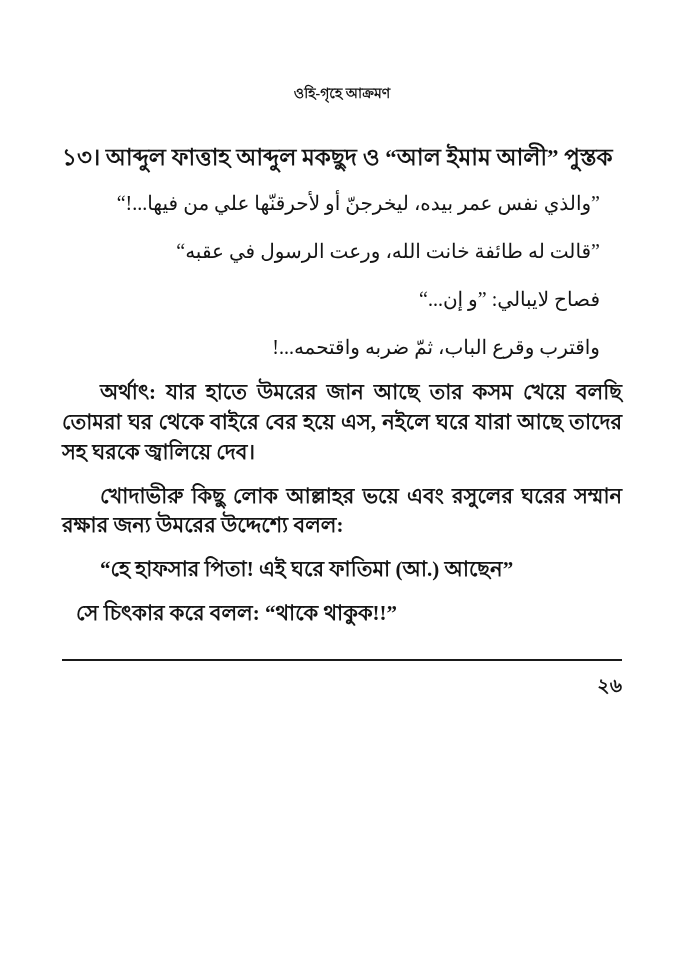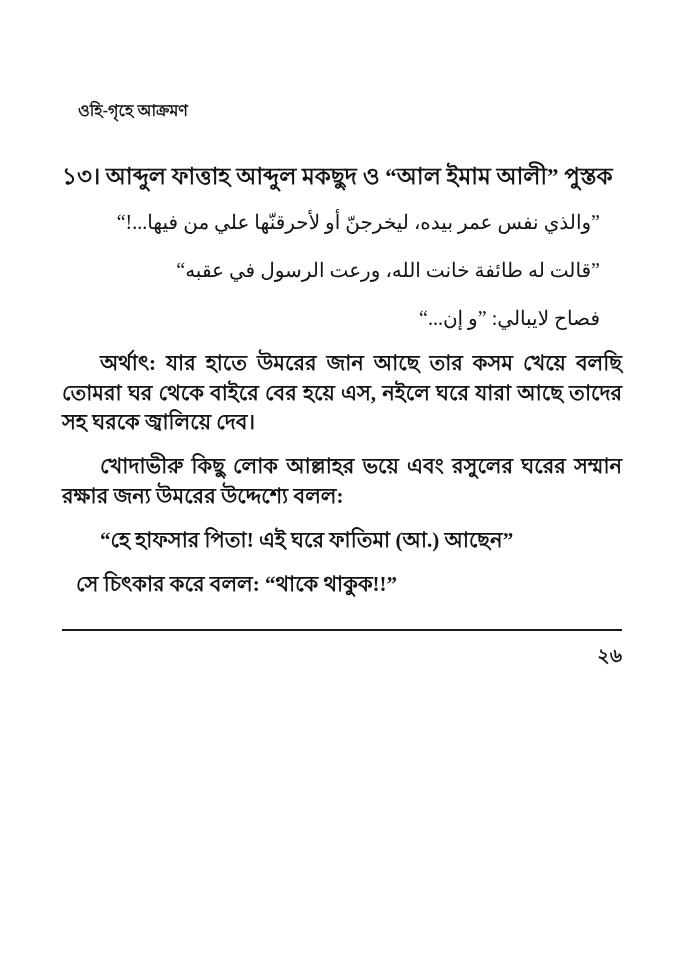--- a/index.html
+++ b/index.html
@@ -12,22 +12,23 @@
     width: 684px;
     height: 974px;
     box-sizing: border-box;
     padding: 85px 62px 0 62px;
     background: #ffffff;
     color: #141414;
     font-family: "Liberation Serif", serif;
     overflow: hidden;
   }
   .running-header {
-    margin: 16px;
-    font-size: 16px;
+    margin: 0;
+    text-align: center;
+    font-size: 14px;
     font-weight: 700;
     line-height: 1.3;
   }
   .section-heading {
     margin: 38px 0 0 0;
     font-size: 23px;
     font-weight: 700;
     line-height: 1.52;
     text-align: justify;
   }
@@ -90,20 +91,21 @@
 
   <p class="running-header">ওহি-গৃহে আক্রমণ</p>
 
   <h2 class="section-heading">১৩। আব্দুল ফাত্তাহ আব্দুল মকছুদ ও “আল ইমাম আলী” পুস্তক</h2>
 
 
   <div class="arabic-block">
     <p class="arabic-line">”والذي نفس عمر بيده، ليخرجنّ أو لأحرقنّها علي من فيها...!“</p>
     <p class="arabic-line">”قالت له طائفة خانت الله، ورعت الرسول في عقبه“</p>
     <p class="arabic-line">فصاح لايبالي: ”و إن...“</p>
+    <p class="arabic-line">واقترب وقرع الباب، ثمّ ضربه واقتحمه...!</p>
   </div>
 
   <p class="para translation">অর্থাৎ: যার হাতে উমরের জান আছে তার কসম খেয়ে বলছি তোমরা ঘর থেকে বাইরে বের হয়ে এস, নইলে ঘরে যারা আছে তাদের সহ ঘরকে জ্বালিয়ে দেব।</p>
 
   <p class="para reaction">খোদাভীরু কিছু লোক আল্লাহর ভয়ে এবং রসুলের ঘরের সম্মান রক্ষার জন্য উমরের উদ্দেশ্যে বলল:</p>
 
   <p class="quote-line">“হে হাফসার পিতা! এই ঘরে ফাতিমা (আ.) আছেন”</p>
 
   <p class="quote-line second">সে চিৎকার করে বলল: “থাকে থাকুক!!”</p>
 

